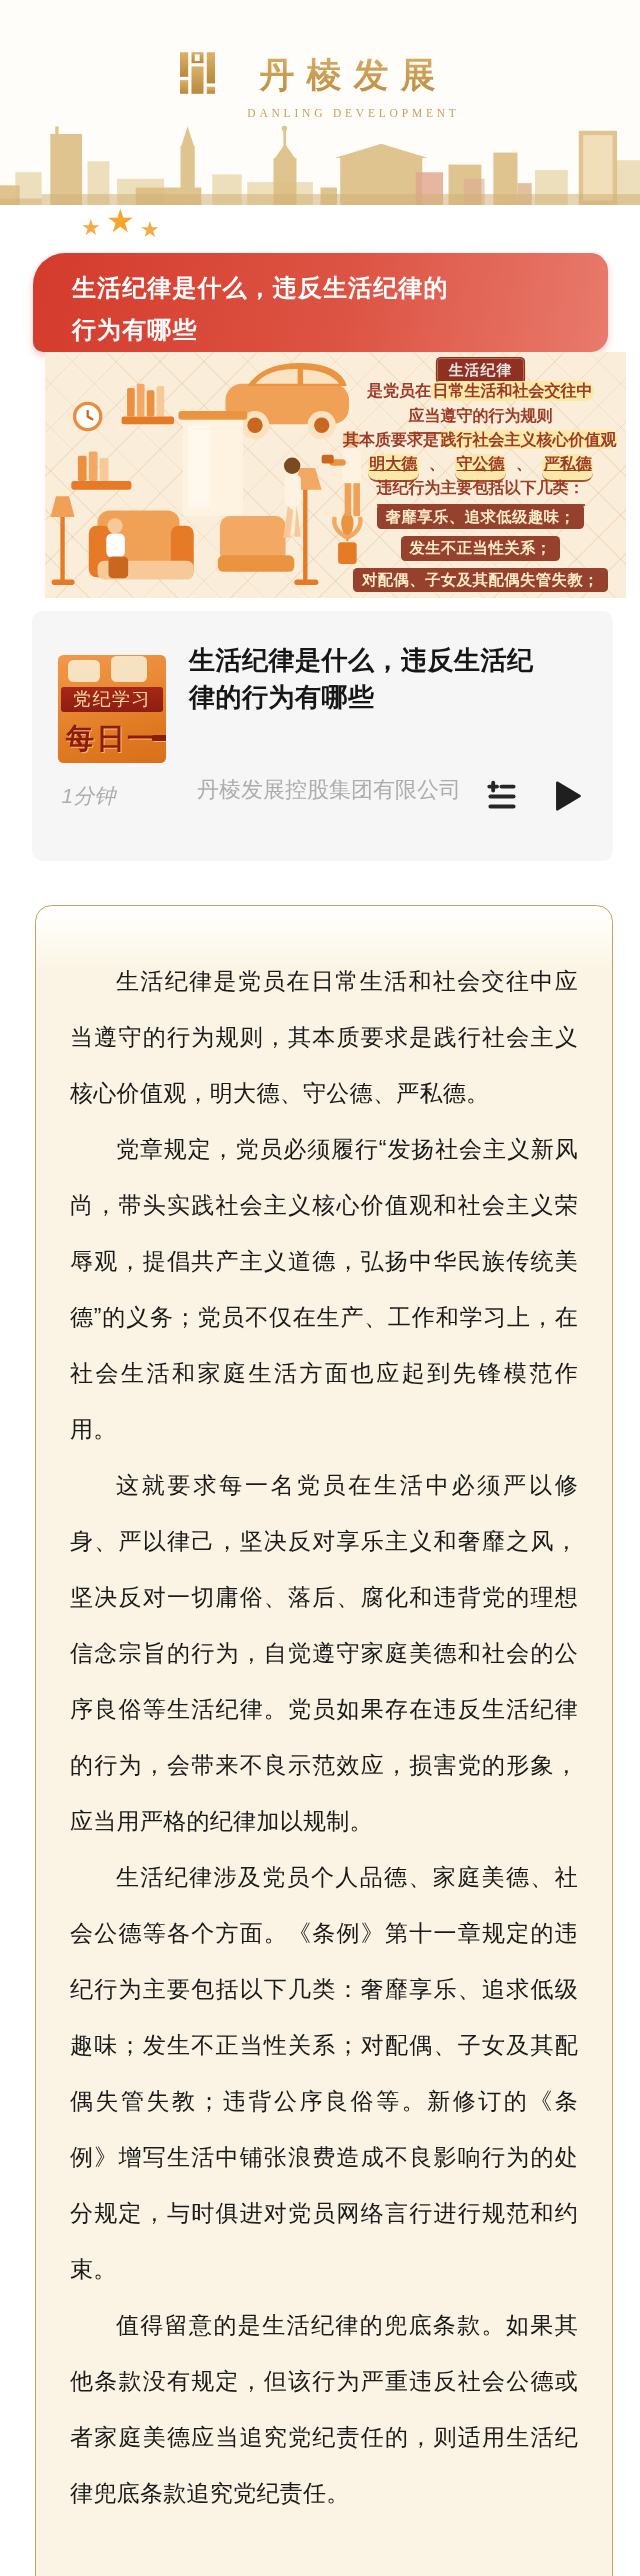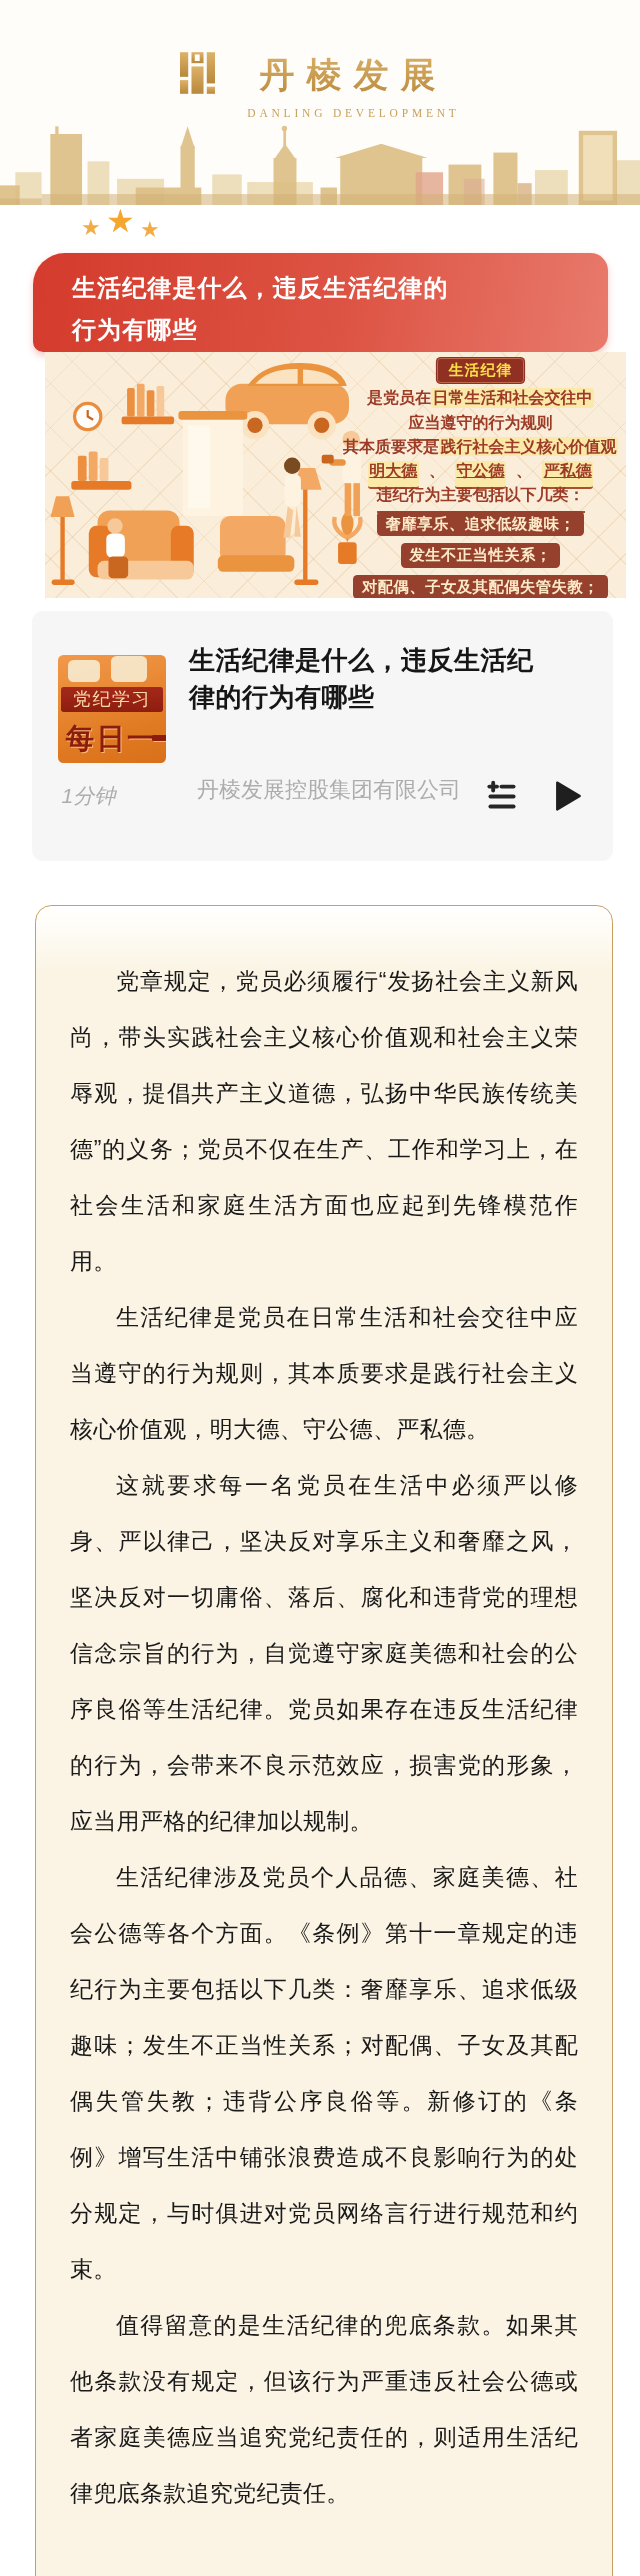--- a/index.html
+++ b/index.html
@@ -53,26 +53,26 @@
     overflow:hidden;
   }
   .room-illustration { position:absolute; left:0; top:0; width:350px; height:246px; }
   .info-col {
     position:absolute; left:304px; top:6.6px; width:263px;
     display:flex; flex-direction:column; align-items:center;
     font-family:"Liberation Serif", serif; font-weight:bold;
     color:#9c3b26;
   }
   .info-badge {
-    background:#8f3023; color:#fde047; font-size:14.8px; line-height:1;
+    background:#8f3023; color:#e5e5e5; font-size:14.8px; line-height:1;
     padding:3.8px 11px 4.4px; border-radius:3.8px; border:1.1px solid #c06a4a;
-    box-shadow:0 0 0 1.1px #8f3023; margin-bottom:7px; letter-spacing:1.1px;
+    box-shadow:0 0 0 1.1px #8f3023; margin-bottom:0; letter-spacing:1.1px;
   }
   .info-line { font-size:16px; line-height:1; margin-bottom:8.2px; white-space:nowrap; }
-  .hl { background:#fae9a9; padding:1.1px 1.6px; border-radius:3px; }
+  .hl { background:#fae9a9; padding:1.1px 1.6px; border-radius:9px; }
   .uline { border-bottom:2.2px double #a8502f; padding-bottom:8px; }
   .virtues .uline { margin:0 10px;text-decoration:underline; }
   .vio-badge {
     background:#96402e; color:#fcebc8; font-size:15.3px; line-height:1;
     padding:4.4px 8.8px 4.9px; border-radius:4.4px; margin-bottom:7.1px; white-space:nowrap;
     font-family:"Liberation Serif", serif; font-weight:bold; letter-spacing:0.5px;text-align:center;
   }
 
   
   .audio-card {
@@ -329,21 +329,21 @@
       </div>
       <div class="ctrl-btn">
         <svg width="27" height="32" viewBox="0 0 50 58" aria-hidden="true">
           <path d="M4 4 L46 29 L4 54 Z" fill="#1f1f1f" stroke="#1f1f1f" stroke-width="4" stroke-linejoin="round"></path>
         </svg>
       </div>
     </div>
   </div>
 
   <div class="article-box">
+    <p>生活纪律是党员在日常生活和社会交往中应当遵守的行为规则，其本质要求是践行社会主义核心价值观，明大德、守公德、严私德。</p>
     <p>党章规定，党员必须履行“发扬社会主义新风尚，带头实践社会主义核心价值观和社会主义荣辱观，提倡共产主义道德，弘扬中华民族传统美德”的义务；党员不仅在生产、工作和学习上，在社会生活和家庭生活方面也应起到先锋模范作用。</p>
-    <p>生活纪律是党员在日常生活和社会交往中应当遵守的行为规则，其本质要求是践行社会主义核心价值观，明大德、守公德、严私德。</p>
     <p>这就要求每一名党员在生活中必须严以修身、严以律己，坚决反对享乐主义和奢靡之风，坚决反对一切庸俗、落后、腐化和违背党的理想信念宗旨的行为，自觉遵守家庭美德和社会的公序良俗等生活纪律。党员如果存在违反生活纪律的行为，会带来不良示范效应，损害党的形象，应当用严格的纪律加以规制。</p>
     <p>生活纪律涉及党员个人品德、家庭美德、社会公德等各个方面。《条例》第十一章规定的违纪行为主要包括以下几类：奢靡享乐、追求低级趣味；发生不正当性关系；对配偶、子女及其配偶失管失教；违背公序良俗等。新修订的《条例》增写生活中铺张浪费造成不良影响行为的处分规定，与时俱进对党员网络言行进行规范和约束。</p>
     <p>值得留意的是生活纪律的兜底条款。如果其他条款没有规定，但该行为严重违反社会公德或者家庭美德应当追究党纪责任的，则适用生活纪律兜底条款追究党纪责任。</p>
   </div>
 
 </div>
 
 
 </body></html>

